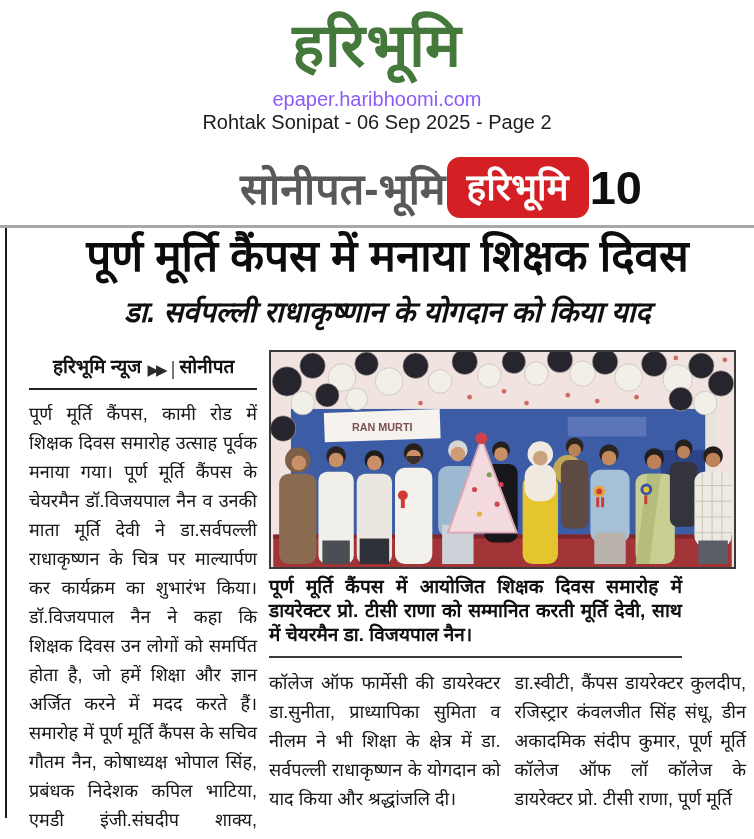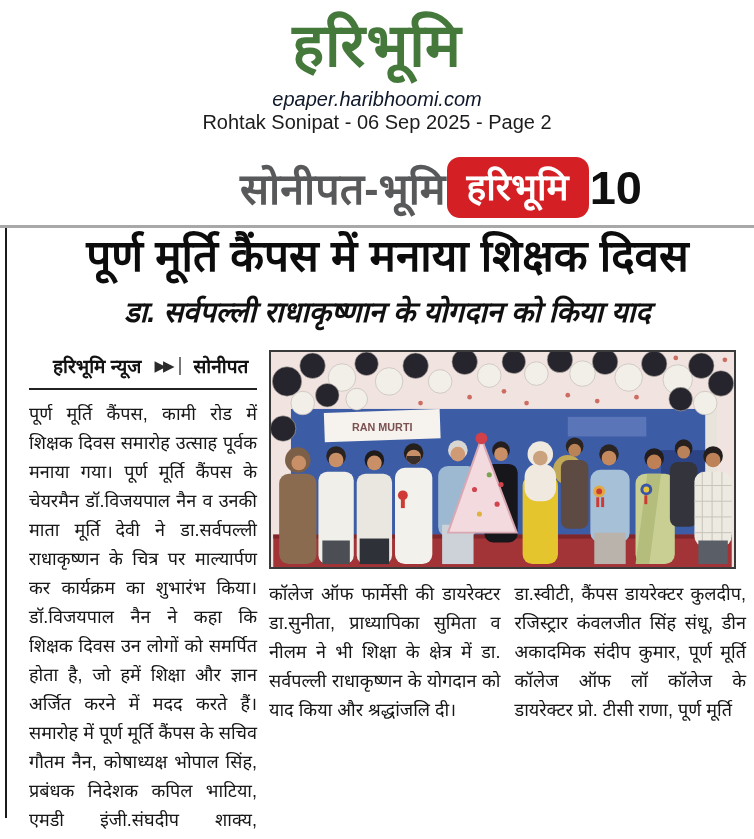--- a/index.html
+++ b/index.html
@@ -15,21 +15,21 @@
 
   
   .masthead { text-align: center; padding-top: 4px; }
   .logo {
     color: #45793b;
     font-size: 60px;
     font-weight: bold;
     line-height: 84px;
     letter-spacing: 1px;
   }
-  .site-line { font-size: 20px; line-height: 22px; color: #0f172a; font-style: italic; }
+  .site-line { font-size: 20px; line-height: 22px; color: #8b5cf6; }
   .edition-line { font-size: 20px; line-height: 24px; color: #1c1c1c; }
 
   
   .band {
     display: flex; align-items: center; gap: 1px;
     width: fit-content; margin: 24px auto 0 auto;
     transform: translateX(64px);
     height: 58px;
   }
   .section-name { color: #58595b; font-size: 43px; font-weight: bold; white-space: nowrap; }
@@ -58,21 +58,21 @@
   }
   .subheadline {
     margin: 4px 0 0 0; text-align: center;
     font-size: 29px; line-height: 48px;
     font-weight: bold; font-style: italic; color: #101010;
     white-space: nowrap;
   }
   .content { display: flex; gap: 12px; margin-top: 14px; }
   .col-left { width: 228px; flex: none; }
   .byline {
-    display: flex; align-items: center; gap: 13px;
+    display: flex; align-items: flex-end; gap: 6px;
     font-size: 19px; font-weight: bold; color: #121212;
     padding: 3px 0 9px 24px;
     border-bottom: 2px solid #222;
     margin-bottom: 10px;
     white-space: nowrap;
   }
   .byline .arrows {
     font-size: 15px; letter-spacing: -3px; color: #2a2a2a;
     border-right: 2px solid #777; padding-right: 7px;
   }
@@ -277,20 +277,21 @@
               </g>
               <g>
                 <circle cx="448" cy="106" r="10" fill="#241e1d"></circle>
                   <circle cx="448" cy="110" r="7.5" fill="#bd8257"></circle>
                 <rect x="429" y="122" width="38" height="76" rx="10" fill="#edeae2"></rect>
                 <path stroke="#c7c3ba" stroke-width="1" fill="none" d="M429 136 h38 M429 152 h38 M429 168 h38 M429 184 h38 M437 122 v76 M447 122 v76 M457 122 v76"></path>
                 <rect x="433" y="192" width="30" height="24" fill="#5a5e66"></rect>
               </g>
             </g>
           </svg>
+          <figcaption>पूर्ण मूर्ति कैंपस में आयोजित शिक्षक दिवस समारोह में डायरेक्टर प्रो. टीसी राणा को सम्मानित करती मूर्ति देवी, साथ में चेयरमैन डा. विजयपाल नैन।</figcaption>
         </figure>
 
         <div class="two-cols">
           <p class="body-text">कॉलेज ऑफ फार्मेसी की डायरेक्टर डा.सुनीता, प्राध्यापिका सुमिता व नीलम ने भी शिक्षा के क्षेत्र में डा. सर्वपल्ली राधाकृष्णन के योगदान को याद किया और श्रद्धांजलि दी।</p>
           <p class="body-text">डा.स्वीटी, कैंपस डायरेक्टर कुलदीप, रजिस्ट्रार कंवलजीत सिंह संधू, डीन अकादमिक संदीप कुमार, पूर्ण मूर्ति कॉलेज ऑफ लॉ कॉलेज के डायरेक्टर प्रो. टीसी राणा, पूर्ण मूर्ति</p>
         </div>
       </div>
 
     </div>
   </article>

